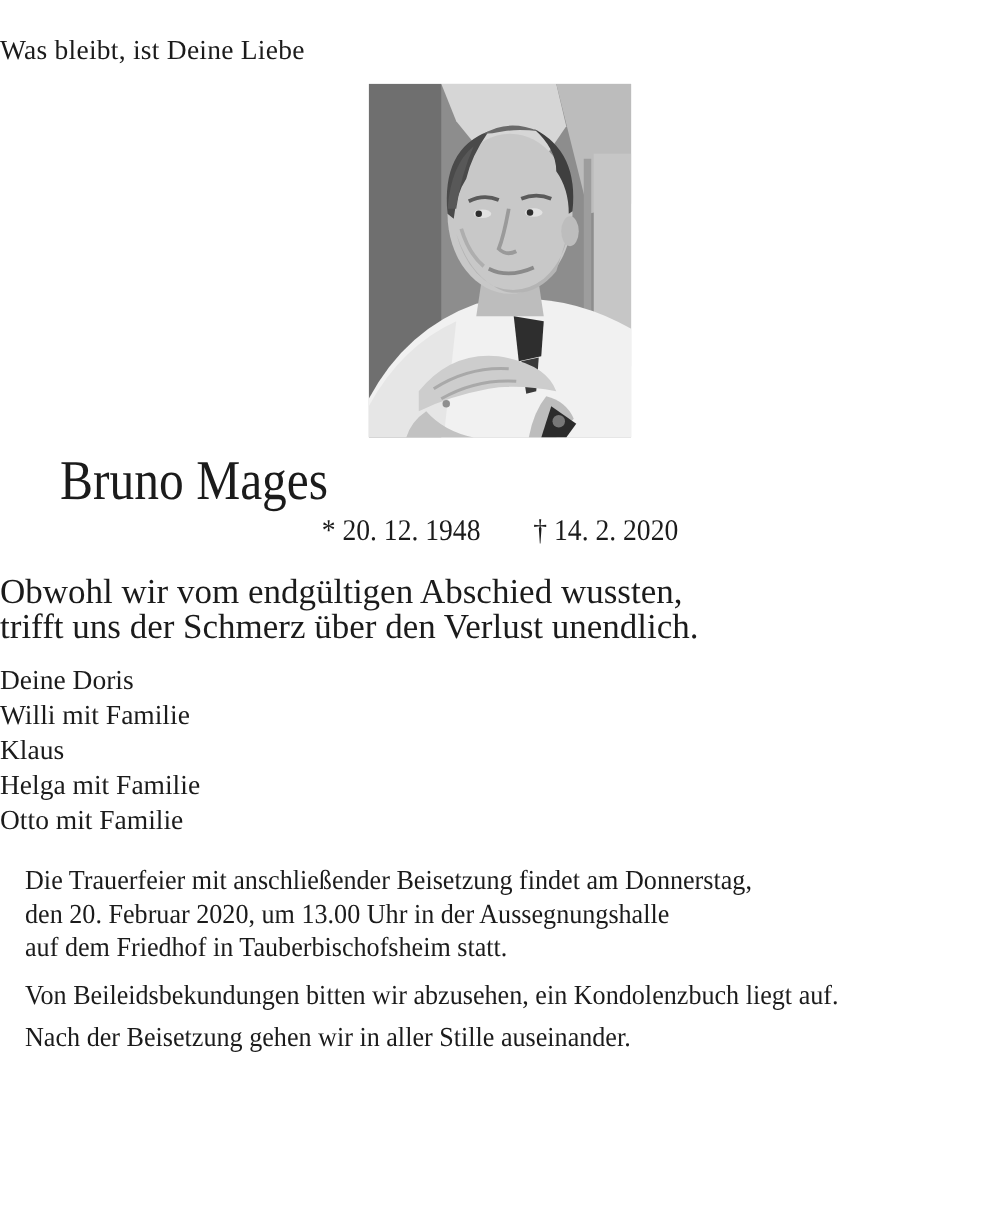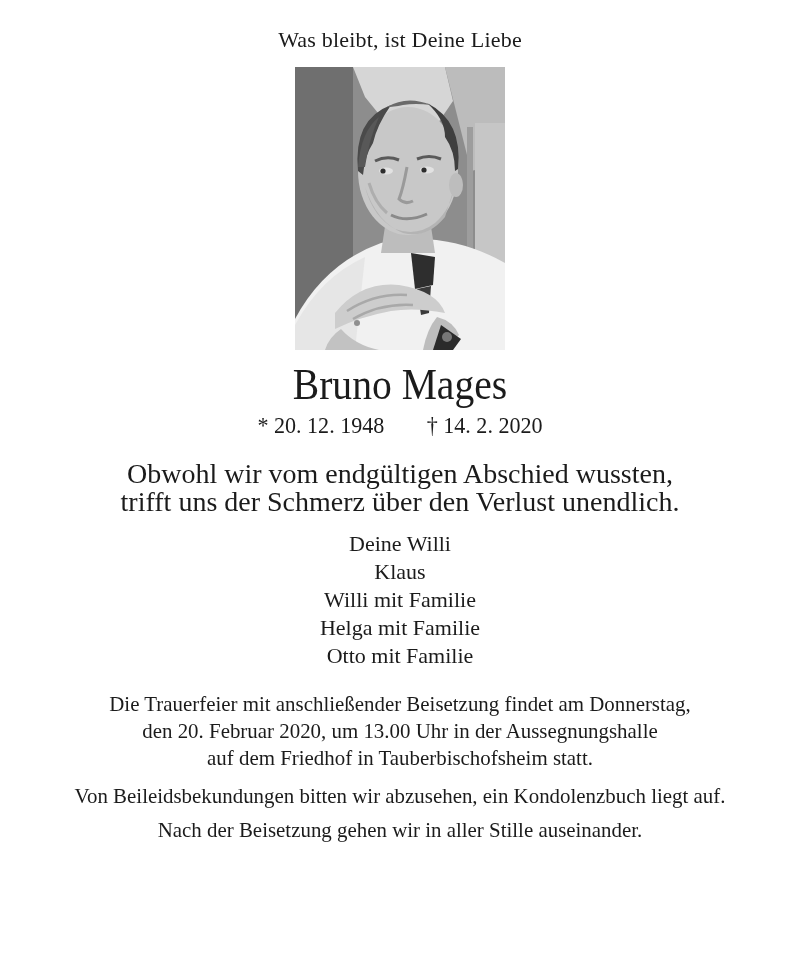--- a/index.html
+++ b/index.html
@@ -10,21 +10,21 @@
   body {
     width: 800px;
     height: 970px;
     font-family: "Liberation Serif", "DejaVu Serif", serif;
     color: #1b1b1b;
     overflow: hidden;
   }
   .page {
     width: 800px;
     height: 970px;
-    text-align: center;
+    text-align: left;
     padding-top: 26px;
     box-sizing: border-box;
   }
   .poem {
     font-size: 22px;
     line-height: 28px;
     letter-spacing: 0.2px;
   }
   .photo-wrap {
     margin: 13px auto 0 auto;
@@ -145,23 +145,23 @@
     <span>* 20. 12. 1948</span>
     <span>† 14. 2. 2020</span>
   </div>
 
   <div class="condolence">
     <div>Obwohl wir vom endgültigen Abschied wussten,</div>
     <div>trifft uns der Schmerz über den Verlust unendlich.</div>
   </div>
 
   <div class="mourners">
-    <div>Deine Willi</div>
+    <div>Deine Doris</div>
+    <div>Willi mit Familie</div>
     <div>Klaus</div>
-    <div>Willi mit Familie</div>
     <div>Helga mit Familie</div>
     <div>Otto mit Familie</div>
   </div>
 
   <div class="funeral">
     <div>Die Trauerfeier mit anschließender Beisetzung findet am Donnerstag,</div>
     <div>den 20. Februar 2020, um 13.00 Uhr in der Aussegnungshalle</div>
     <div>auf dem Friedhof in Tauberbischofsheim statt.</div>
   </div>
 

